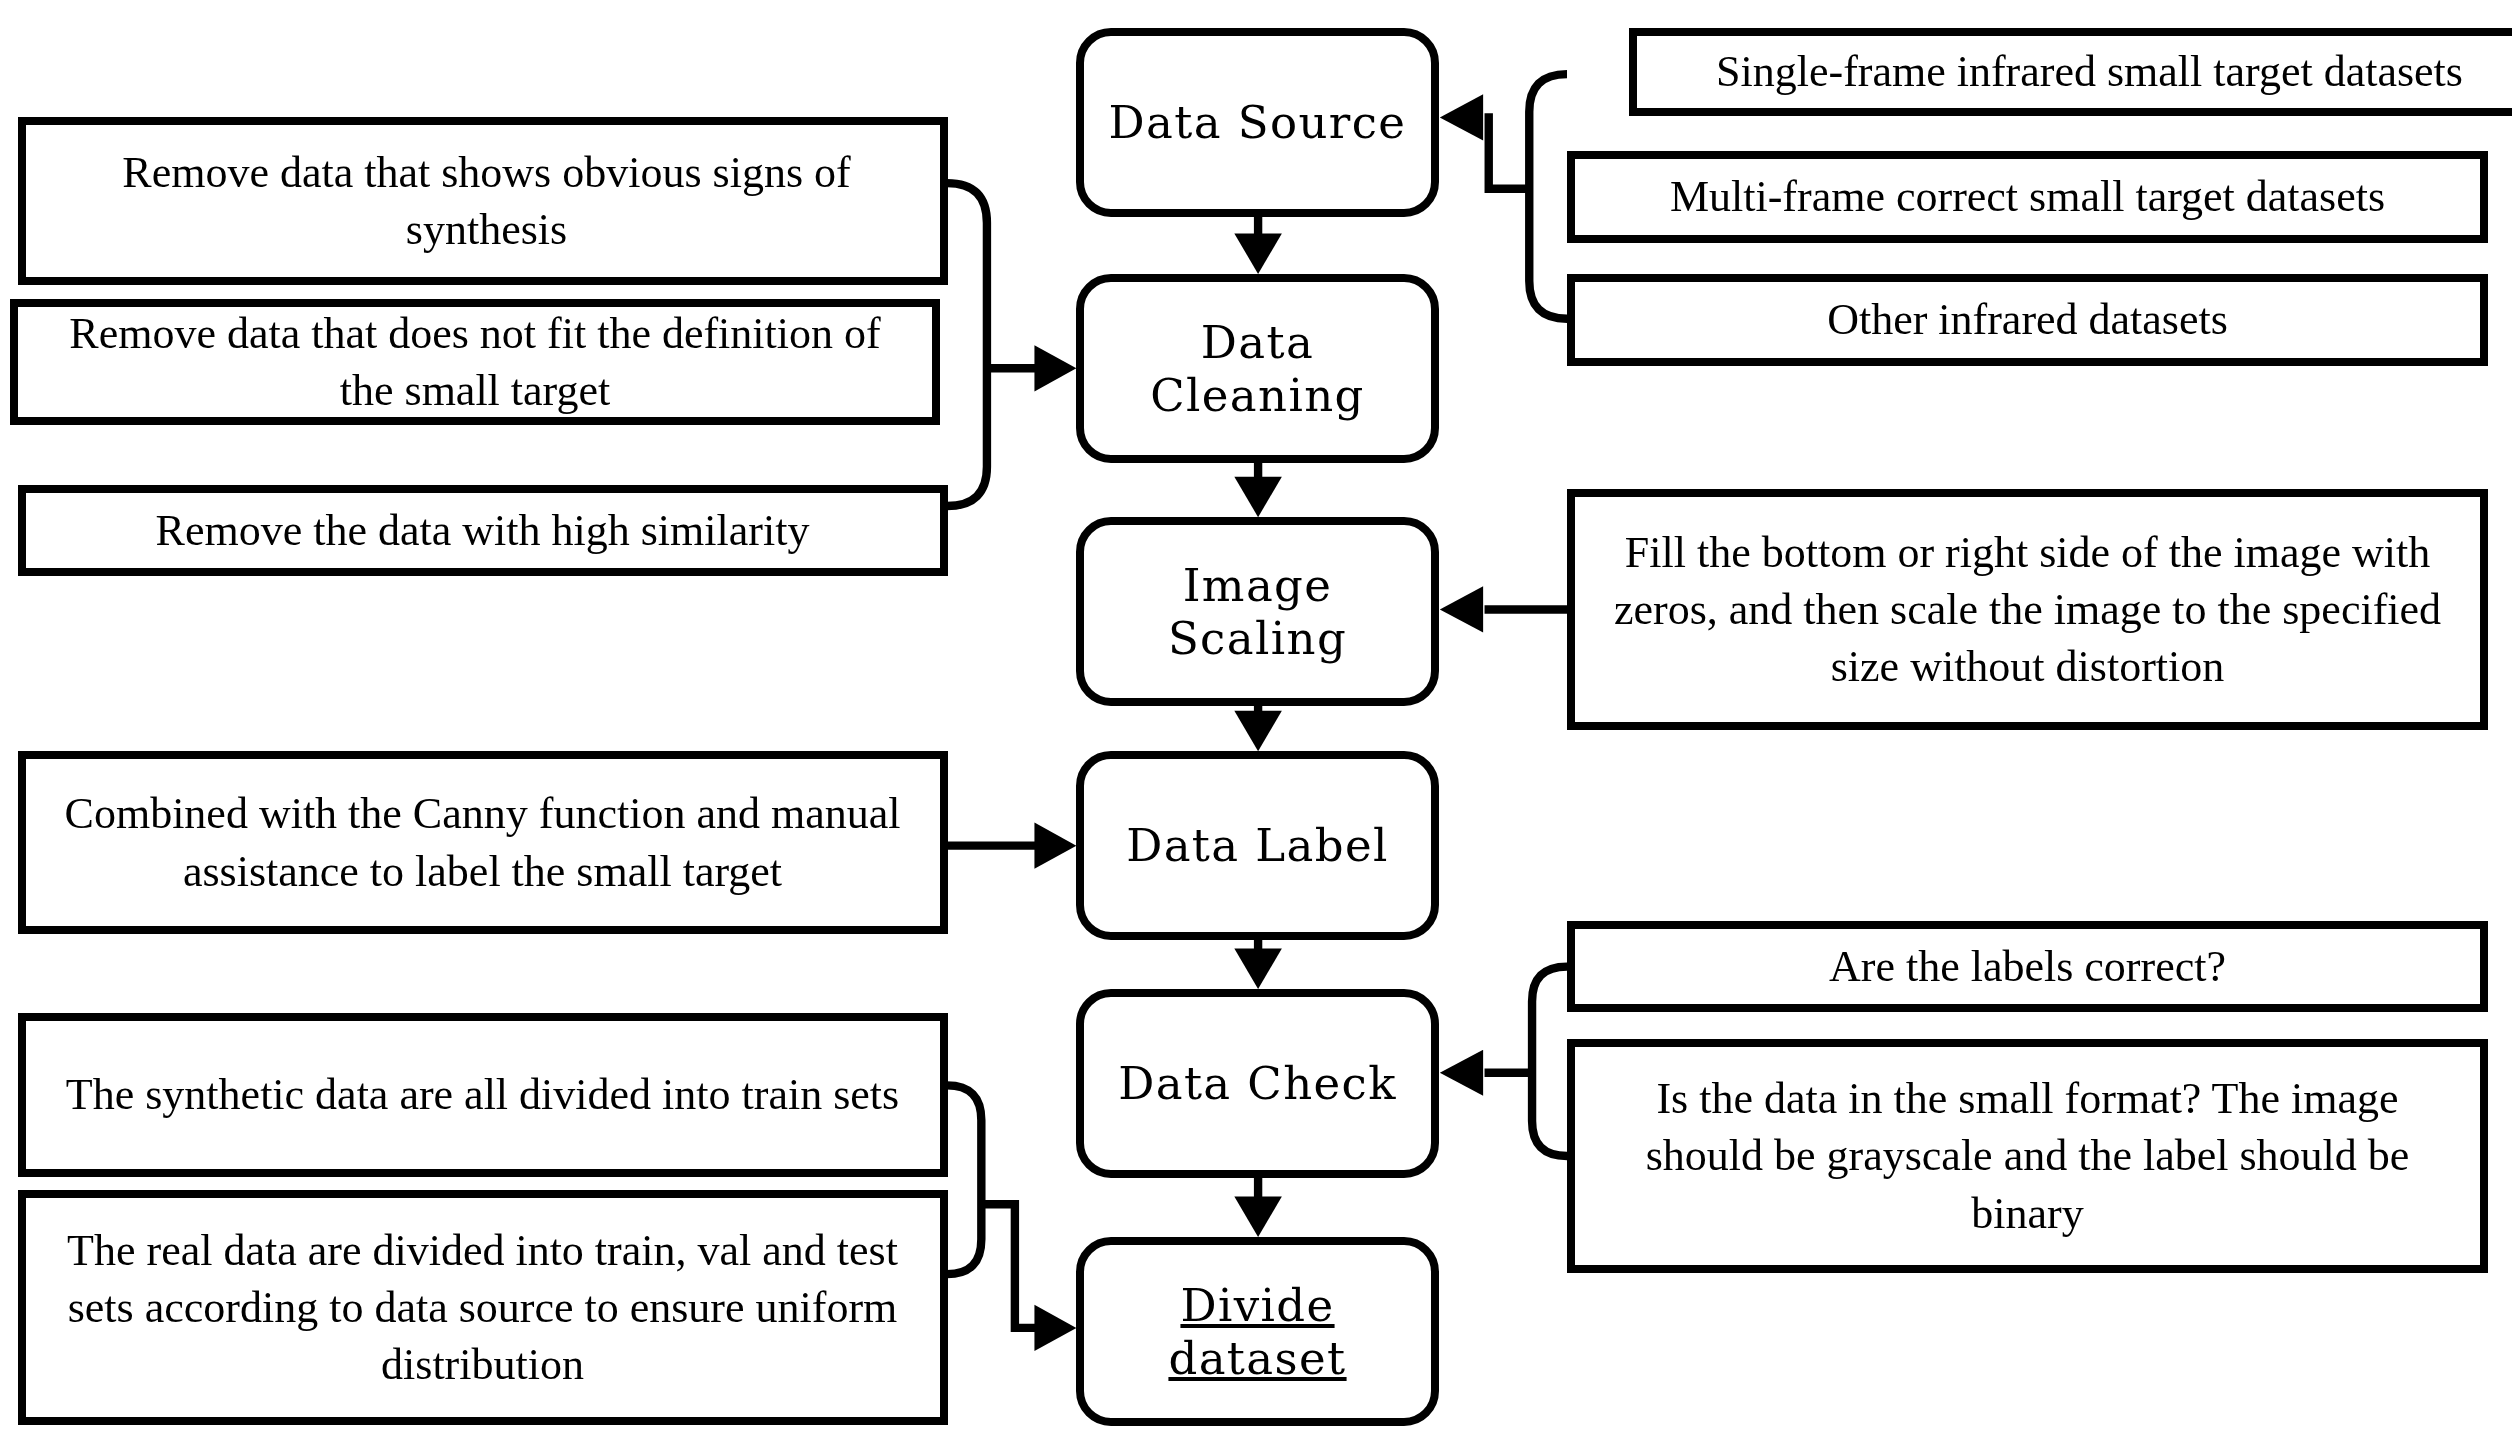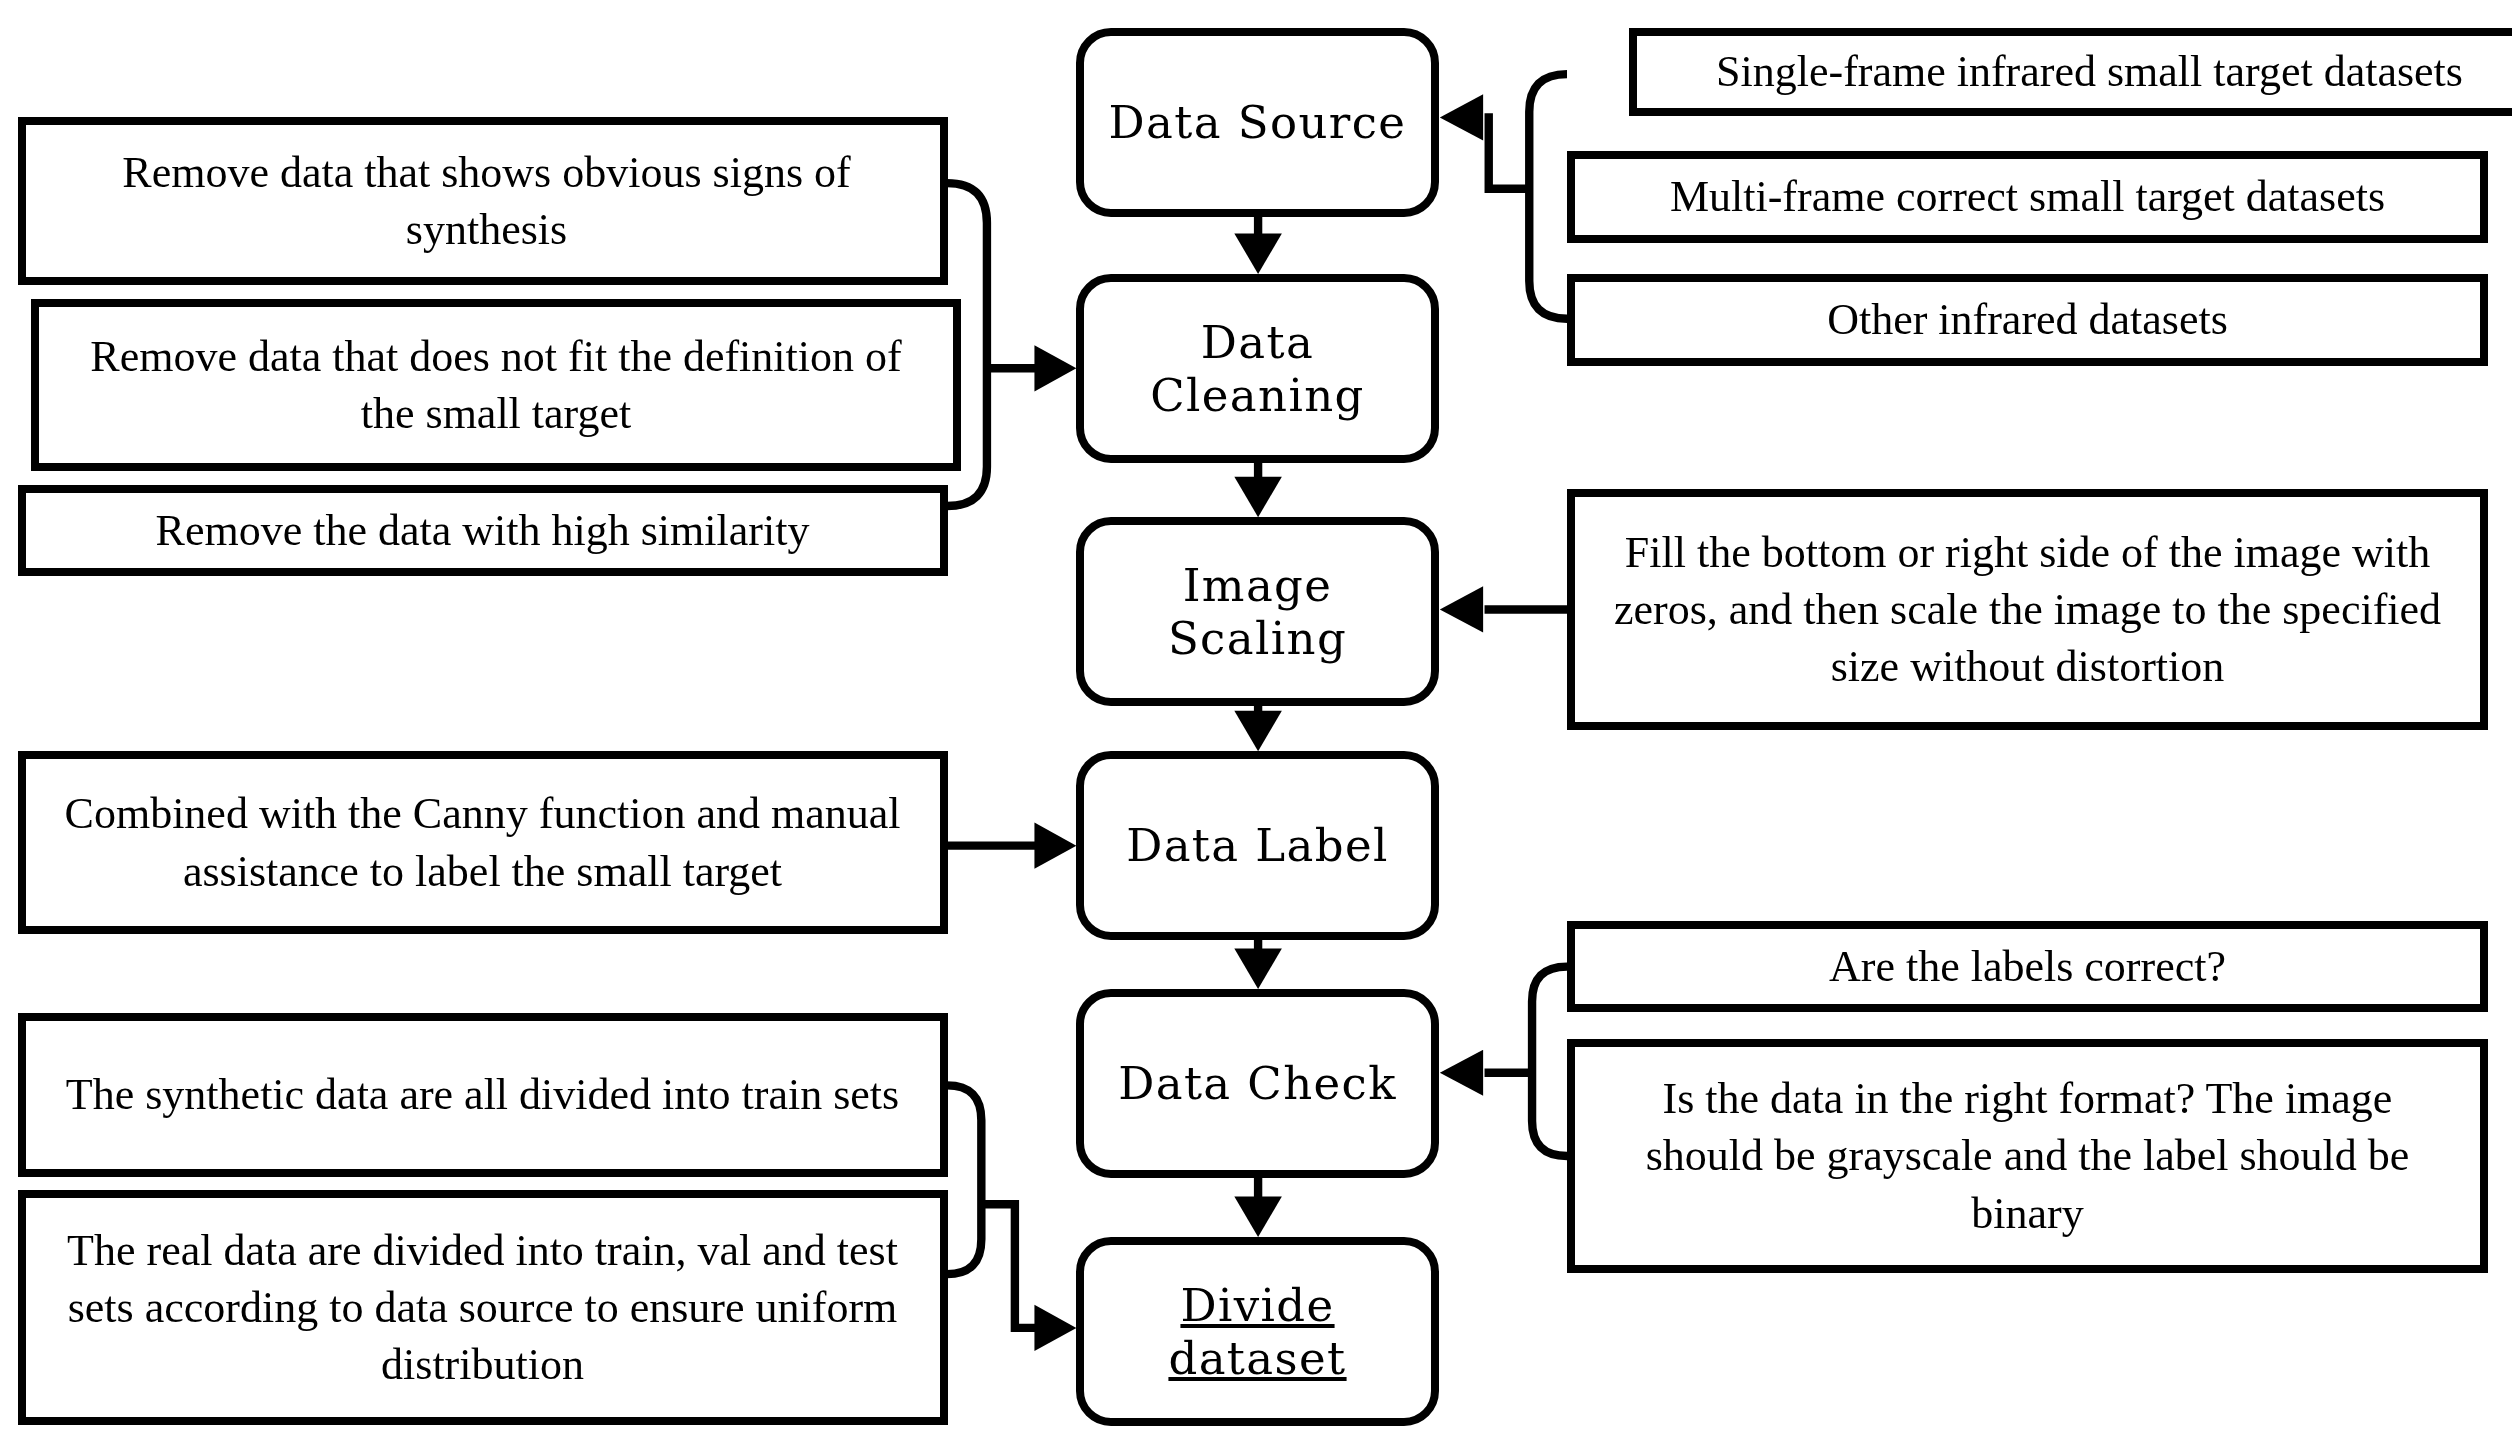--- a/index.html
+++ b/index.html
@@ -110,21 +110,21 @@
   <div class="box step" style="left:1076px; top:989px; width:363px; height:189px;justify-content:center;">
     <span>Data Check</span>
   </div>
   <div class="box step" style="left:1076px; top:1237px; width:363px; height:189px;text-decoration:underline;">
     <span>Divide dataset</span>
   </div>
 
   <div class="box side-note" style="left:17.5px; top:117px; width:930px; height:168px;padding-left:32px;">
     <span>Remove data that shows obvious signs of synthesis</span>
   </div>
-  <div class="box side-note" style="left:31px; top:299px; width:930px; height:172px;">
+  <div class="box side-note" style="left:10px; top:299px; width:930px; height:126px;">
     <span>Remove data that does not fit the definition of the small target</span>
   </div>
   <div class="box side-note" style="left:17.5px; top:485px; width:930px; height:91px;">
     <span>Remove the data with high similarity</span>
   </div>
   <div class="box side-note" style="left:17.5px; top:751px; width:930px; height:183px;">
     <span>Combined with the Canny function and manual assistance to label the small target</span>
   </div>
   <div class="box side-note" style="left:17.5px; top:1013px; width:930px; height:164px;">
     <span>The synthetic data are all divided into train sets</span>
@@ -142,17 +142,17 @@
   <div class="box side-note" style="left:1567px; top:274px; width:921px; height:92px;">
     <span>Other infrared datasets</span>
   </div>
   <div class="box side-note" style="left:1567px; top:489px; width:921px; height:241px;">
     <span>Fill the bottom or right side of the image with zeros, and then scale the image to the specified size without distortion</span>
   </div>
   <div class="box side-note" style="left:1567px; top:921px; width:921px; height:91px;">
     <span>Are the labels correct?</span>
   </div>
   <div class="box side-note" style="left:1567px; top:1039px; width:921px; height:234px;">
-    <span>Is the data in the right format? The image should be grayscale and the label should be binary</span>
+    <span>Is the data in the small format? The image should be grayscale and the label should be binary</span>
   </div>
 
 </div>
 
 
 </body></html>

